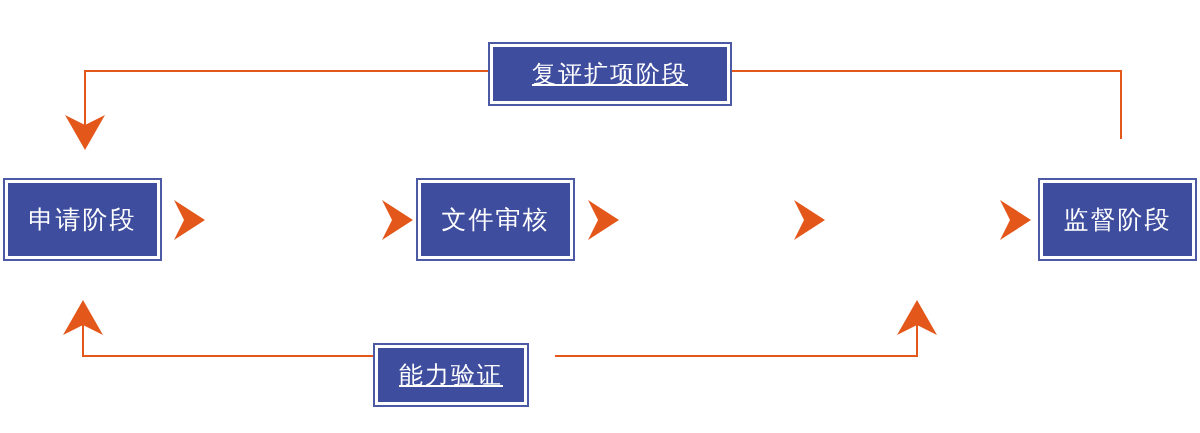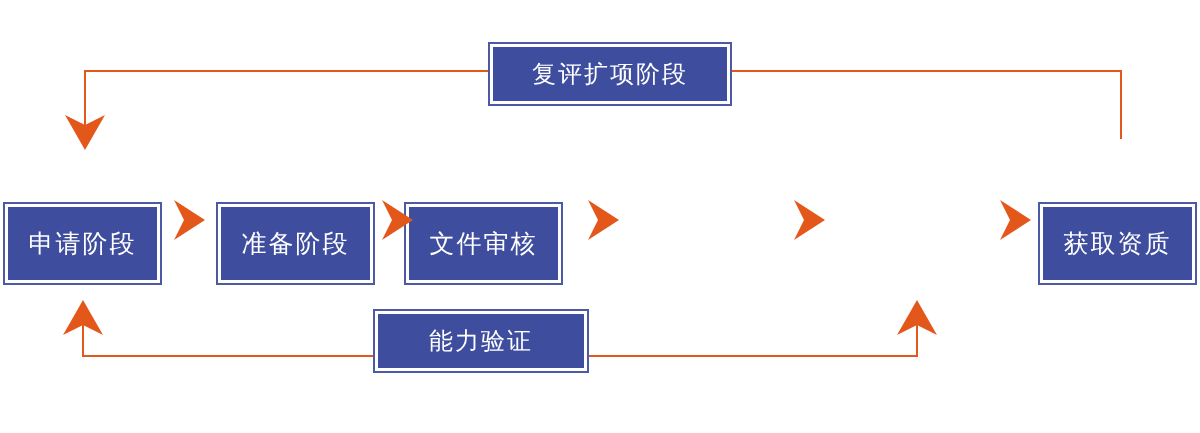--- a/index.html
+++ b/index.html
@@ -22,24 +22,24 @@
   .node{
     position:absolute;
     background:var(--box-fill);
     border:3px solid #fff;
     outline:2px solid var(--box-outline);
     color:var(--text-color);
     display:flex;align-items:center;justify-content:center;
     letter-spacing:2px;
     white-space:nowrap;
   }
-  .step{top:180px;width:155px;height:79px;font-size:25px;margin-top:24px;}
-  .loop-box{height:60px;font-size:24px;}
+  .step{top:180px;width:155px;height:79px;font-size:25px;}
+  .loop-box{height:60px;font-size:24px;text-decoration:underline;}
   .loop-top{left:490px;top:44px;width:240px;}
-  .loop-bottom{left:375px;top:311px;width:212px;}
+  .loop-bottom{left:375px;top:345px;width:152px;}
   .chevron{position:absolute;top:200px;width:31px;height:40px;}
   .chevron svg{display:block;}
 </style>
 </head>
 <body>
 
 <div class="stage">
 
   <svg class="connectors" width="1200" height="433" viewBox="0 0 1200 433">
 
@@ -51,23 +51,22 @@
 
     <g stroke="var(--arrow)" stroke-width="2" fill="none">
       <polyline points="375,356 83,356 83,318"></polyline>
       <polyline points="555,356 917,356 917,318"></polyline>
     </g>
     <polygon fill="var(--arrow)" points="63,335 83,300 103,335 83,325"></polygon>
     <polygon fill="var(--arrow)" points="897,335 917,300 937,335 917,325"></polygon>
   </svg>
 
   <div class="node step" style="left:5px">申请阶段</div>
-  <div class="node step" style="left:218px">准备阶段</div>
-  <div class="node step" style="left:406px">文件审核</div>
-  <div class="node step" style="left:1040px">获取资质</div>
+  <div class="node step" style="left:418px">文件审核</div>
+  <div class="node step" style="left:1040px">监督阶段</div>
 
   <span class="chevron" style="left:174px">
     <svg width="31" height="40" viewBox="0 0 31 40">
         <polygon fill="var(--arrow)" points="0,0 31,20 0,40 10,20"></polygon>
       </svg>
   </span>
   <span class="chevron" style="left:382px">
     <svg width="31" height="40" viewBox="0 0 31 40">
         <polygon fill="var(--arrow)" points="0,0 31,20 0,40 10,20"></polygon>
       </svg>

